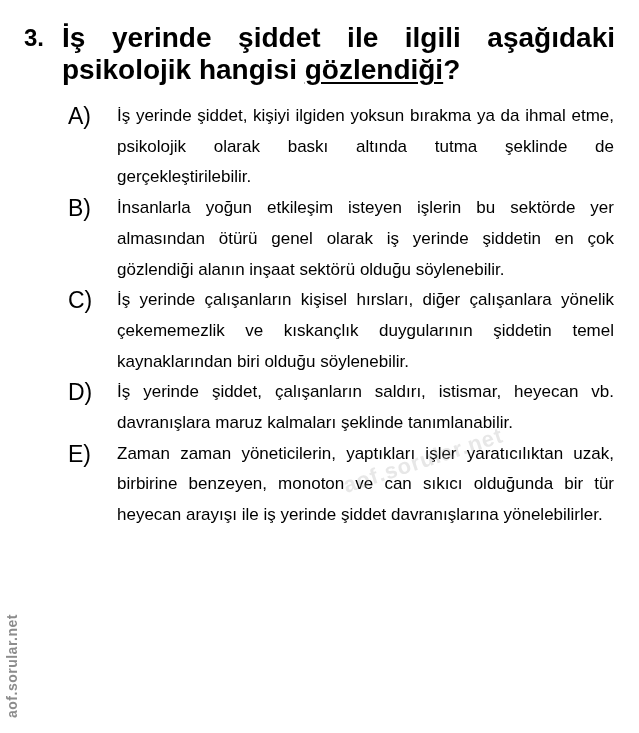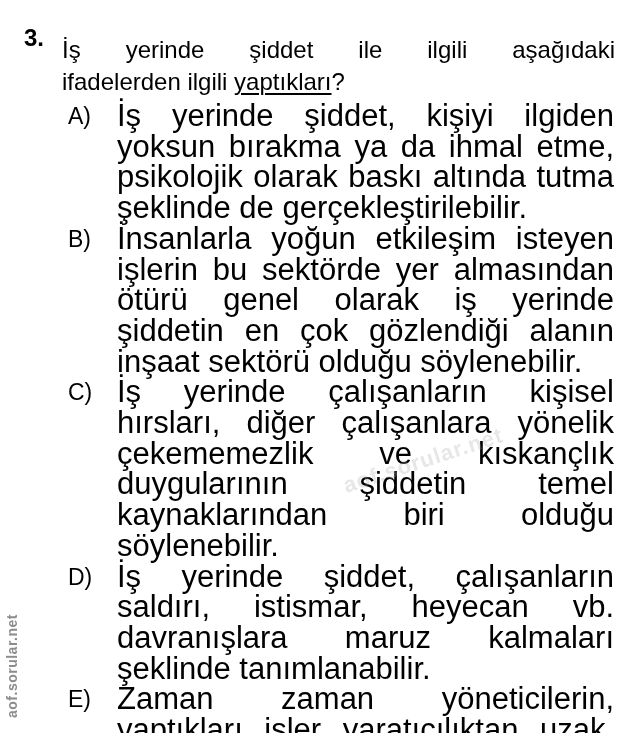--- a/index.html
+++ b/index.html
@@ -25,24 +25,24 @@
       position: absolute;
       left: 0;
       top: 0;
       font-weight: bold;
       font-size: 24px;
       line-height: 32px;
     }
     .q-text {
       position: absolute;
       left: 38px;
-      top: 12px;
+      top: 0;
       width: 553px;
-      font-weight: normal;
-      font-size: 24px;
+      font-weight: bold;
+      font-size: 28px;
       line-height: 32px;
       text-align: justify;
       text-align-last: left;
     }
     .q-text .emph {
       text-decoration: underline;
       text-decoration-thickness: 2px;
       text-underline-offset: 3px;
     }
     .q-line1 {
@@ -66,21 +66,21 @@
     .opt-letter {
       position: absolute;
       left: 0;
       top: 0;
       font-size: 23px;
       line-height: 30.7px;
     }
     .opt-text {
       margin-left: 49px;
       width: 497px;
-      font-size: 31px;
+      font-size: 17px;
       line-height: 30.7px;
       text-align: justify;
       text-align-last: left;
     }
     .watermark-diag {
       position: absolute;
       left: 340px;
       top: 474px;
       font-size: 22px;
       font-weight: bold;
@@ -103,21 +103,21 @@
       letter-spacing: 0.5px;
     }
   </style>
 </head>
 <body>
 
 <div class="question">
   <span class="q-number">3.</span>
   <div class="q-text">
     <span class="q-line1">İş yerinde şiddet ile ilgili aşağıdaki</span>
-    <span class="q-line2"><span>ifadelerden ilgili </span><span class="emph">yaptıkları</span><span>?</span></span>
+    <span class="q-line2"><span>psikolojik hangisi </span><span class="emph">gözlendiği</span><span>?</span></span>
   </div>
 </div>
 
 <div class="options">
   <div class="option">
     <span class="opt-letter">A)</span>
     <div class="opt-text">İş yerinde şiddet, kişiyi ilgiden yoksun bırakma ya da ihmal etme, psikolojik olarak baskı altında tutma şeklinde de gerçekleştirilebilir.</div>
   </div>
   <div class="option">
     <span class="opt-letter">B)</span>

